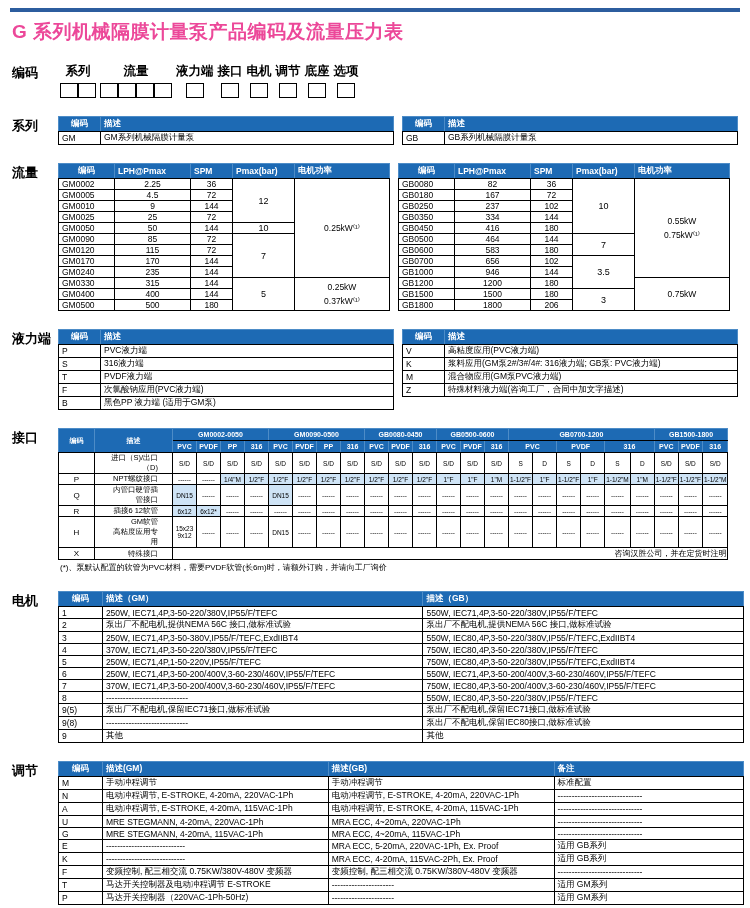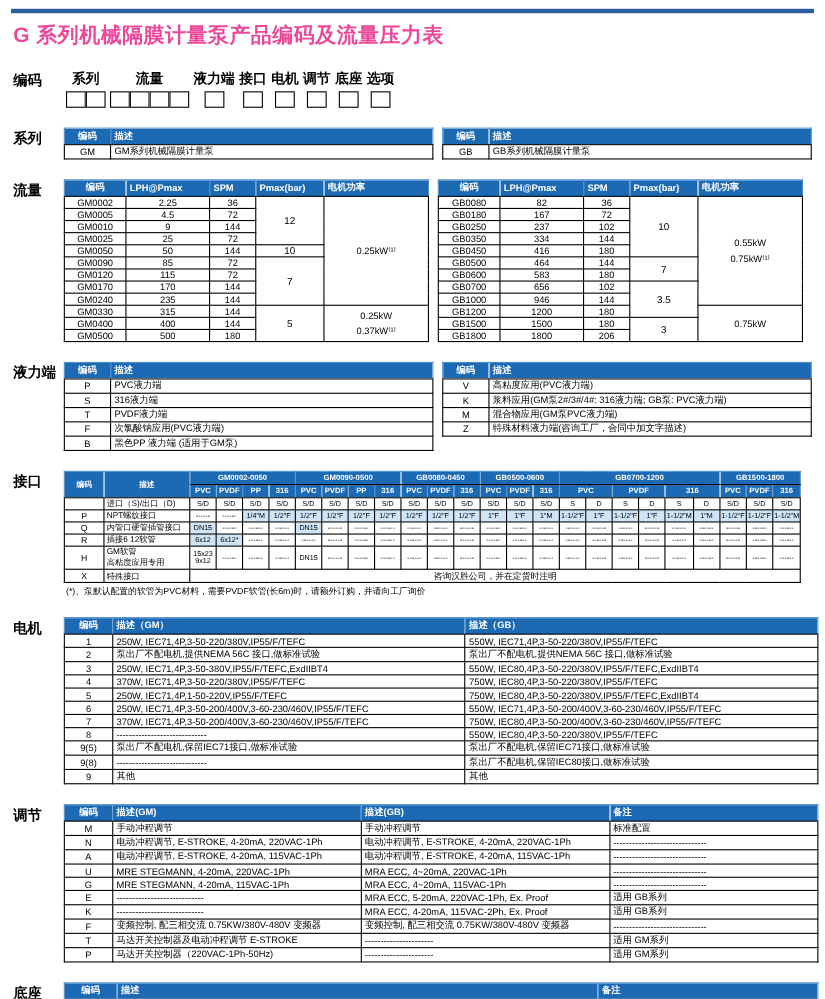--- a/index.html
+++ b/index.html
@@ -19,36 +19,36 @@
   .cgboxes{display:flex;margin-top:3px;}
   .cbox{width:16px;height:13px;border:1px solid #000;background:#fff;display:inline-block;}
   
   table{border-collapse:collapse;table-layout:fixed;}
   .tbl{border:1px solid #000;}
   .tbl th{background:#1d6ab4;color:#fff;font-size:8.5px;font-weight:bold;
           padding:1px 3px;border:1px solid #4d8cc7;border-bottom:1px solid #000;
           text-align:left;height:11px;overflow:hidden;white-space:nowrap;}
   .tbl td{font-size:8.5px;padding:0 3px;border:1px solid #000;height:11px;
           overflow:hidden;white-space:nowrap;vertical-align:middle;}
-  .tbl td.code{text-align:center;}
+  .tbl td.code{text-align:left;}
   .tbl th.cc{text-align:center;}
   
   .flow th{}
   .flow td{text-align:center;height:10px;font-size:8.5px;}
   .flow td.mid{font-size:9px;}
   .flow td.pw div{line-height:1.7;}
   .fnote{font-size:8px;margin:2px 0 0 2px;}
   
   .iface th{font-size:7px;text-align:center;padding:0 1px;height:11px;}
   .iface td{font-size:6.5px;text-align:center;padding:0 1px;height:10px;}
-  .iface td.desc{text-align:left;font-size:7.5px;padding:0 2px;white-space:pre-line;}
+  .iface td.desc{text-align:right;font-size:7.5px;padding:0 14px;white-space:pre-line;}
   .iface td.codec{font-size:8px;}
   .iface td.shaded{background:#cfe4f6;}
   .iface td.two{white-space:pre-line;line-height:1.1;}
-  .iface td.mergedx{text-align:center;font-size:8px;}
+  .iface td.mergedx{text-align:right;font-size:8px;}
   .bt td{height:13px;}
 </style>
 </head>
 <body>
 
 <div class="toprule"></div>
 <div class="title">G 系列机械隔膜计量泵产品编码及流量压力表</div>
 
 <div class="section">
   <div class="side">编码</div>

